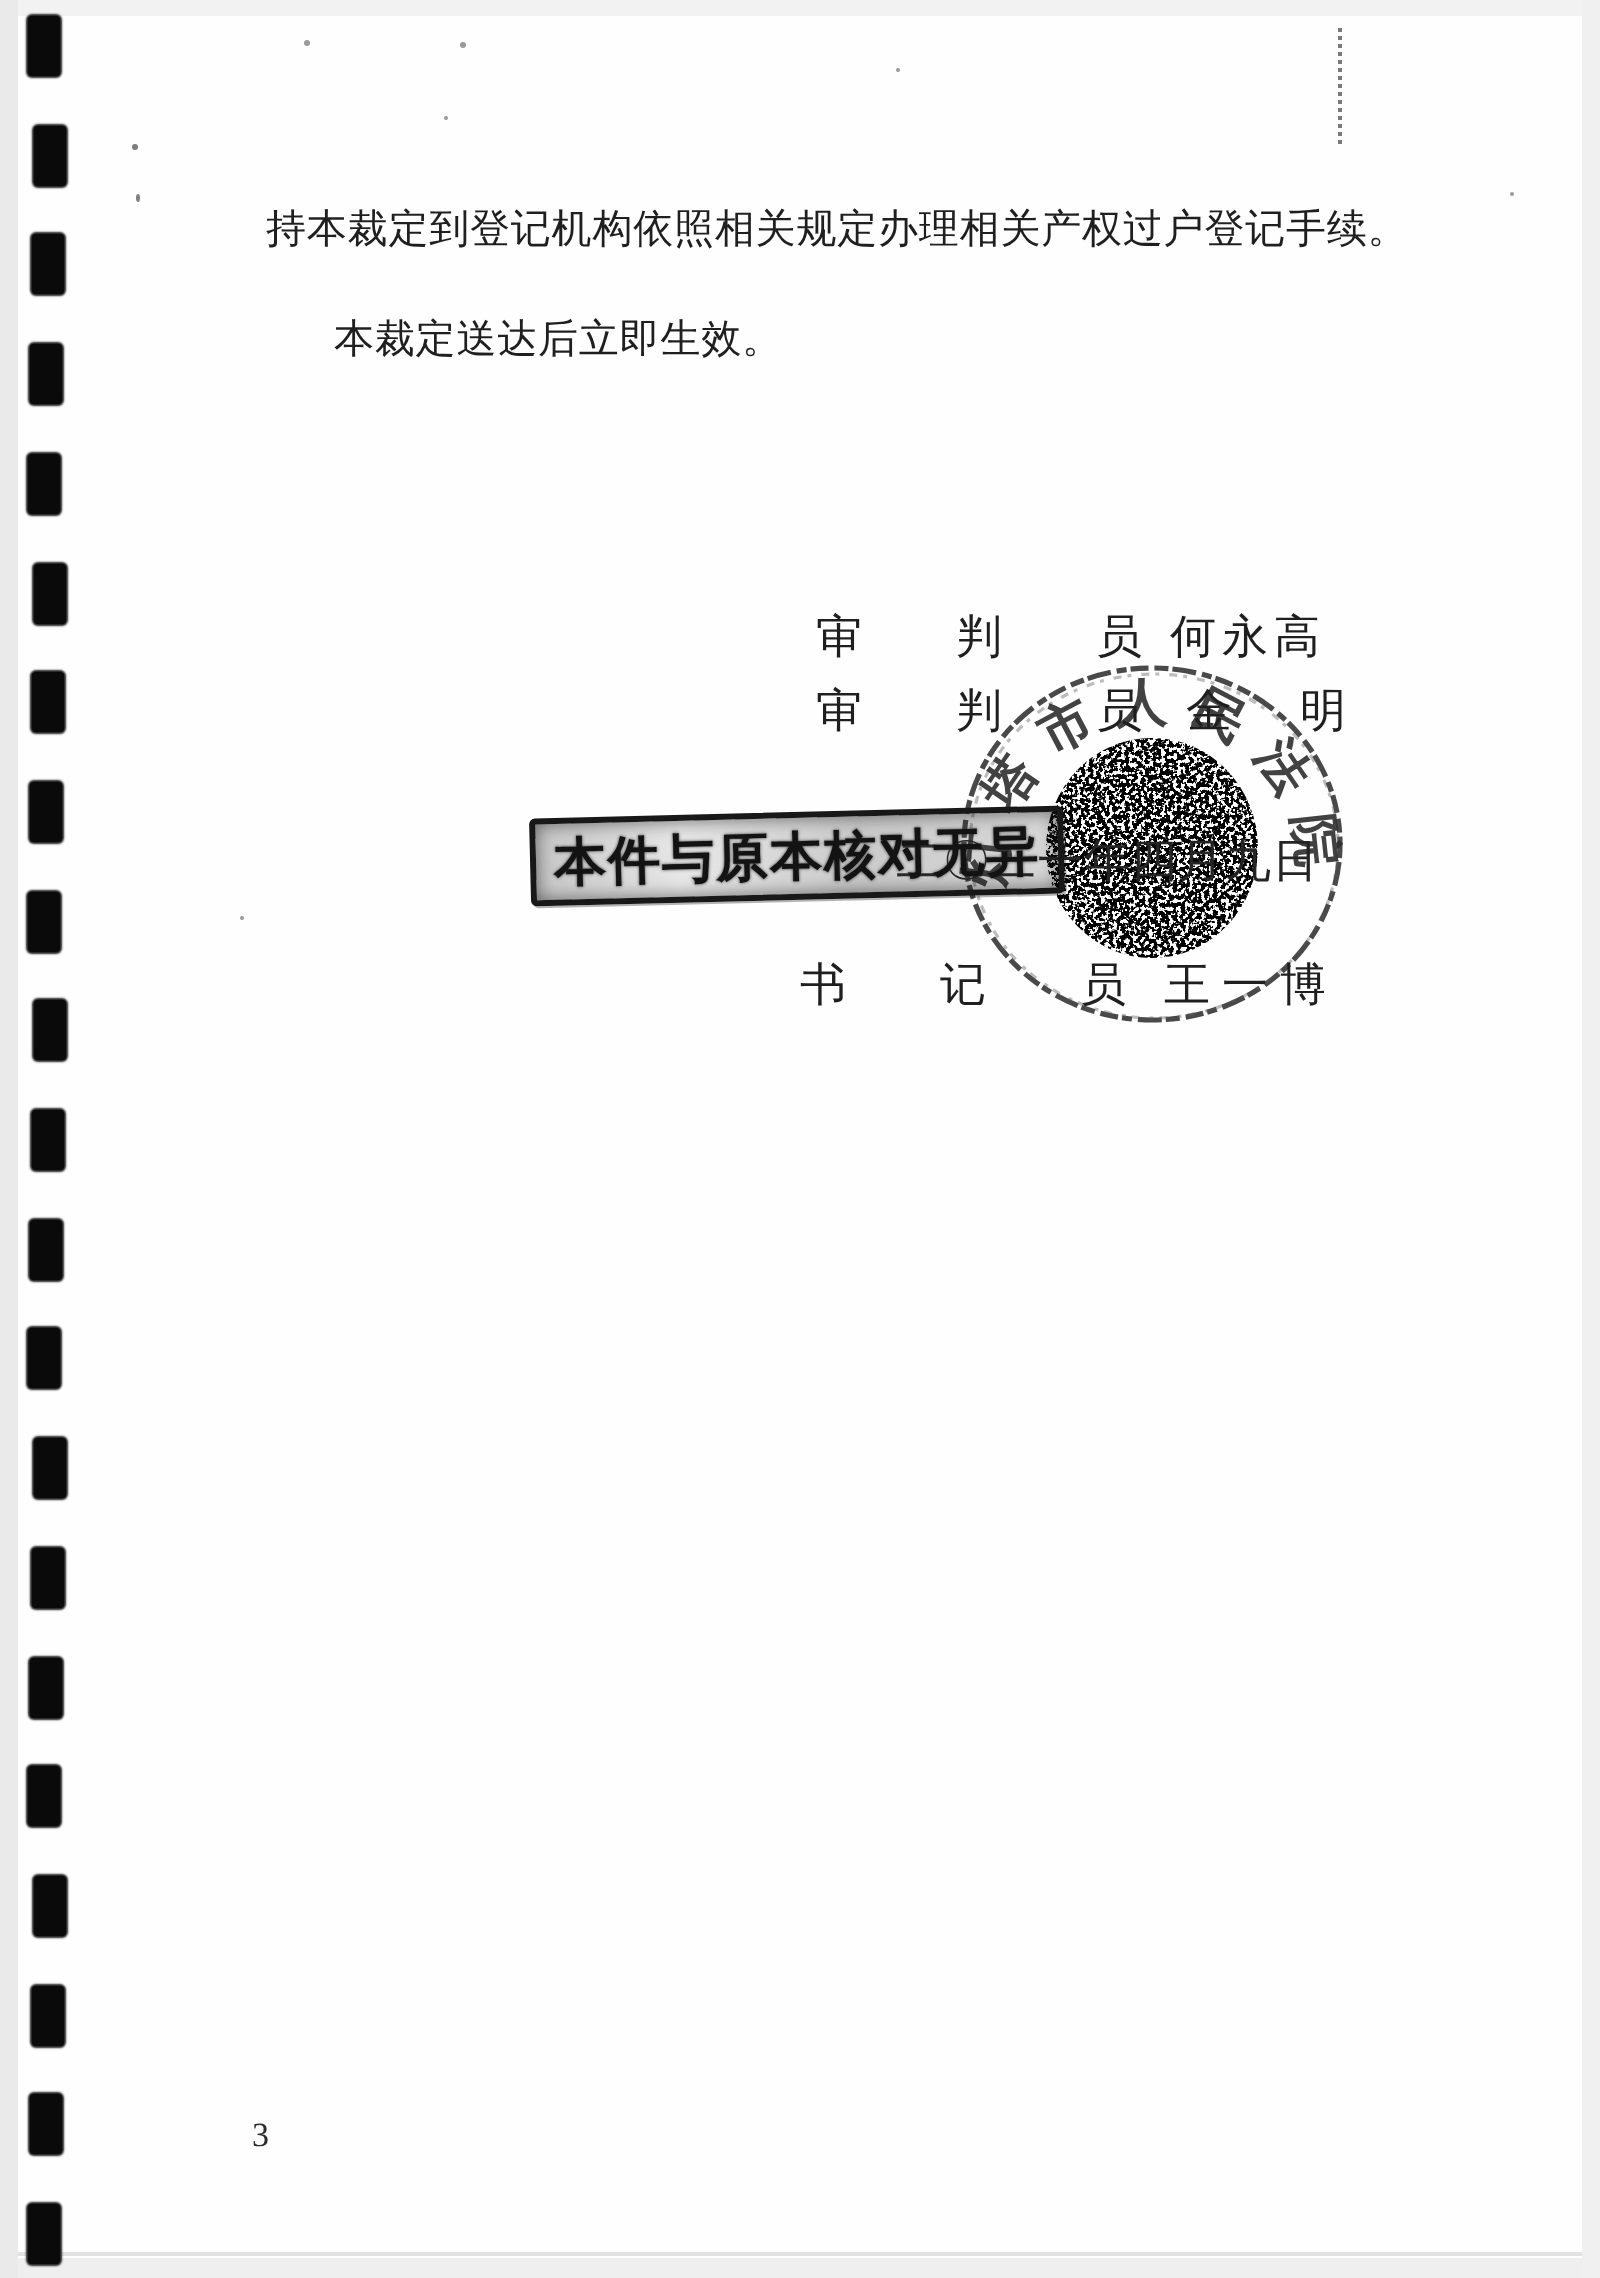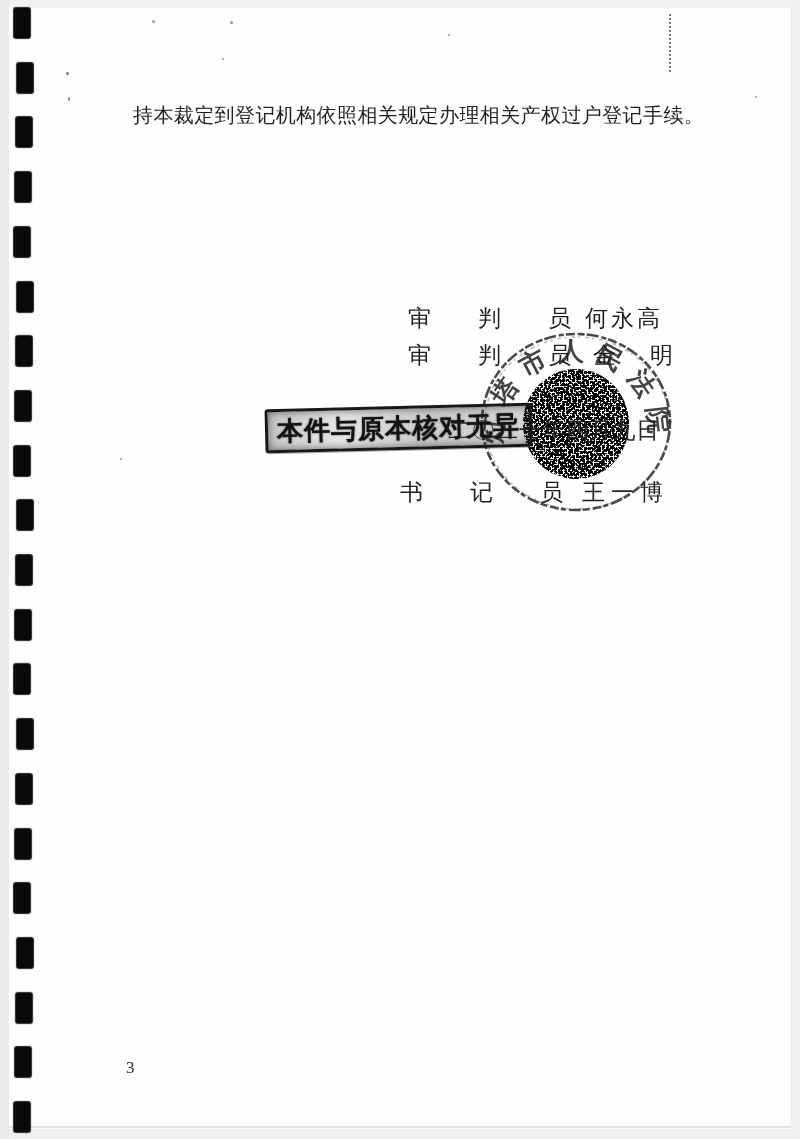--- a/index.html
+++ b/index.html
@@ -102,20 +102,21 @@
       <div class="hole" style="top: 773.8px; left: 16px; height: 30px;"></div>
       <div class="hole" style="top: 828.5px; left: 15px; height: 30px;"></div>
       <div class="hole" style="top: 883.2px; left: 14px; height: 30px;"></div>
       <div class="hole" style="top: 937.9px; left: 17px; height: 30px;"></div>
       <div class="hole" style="top: 992.6px; left: 16px; height: 30px;"></div>
       <div class="hole" style="top: 1047.3px; left: 15px; height: 30px;"></div>
       <div class="hole" style="top: 1102px; left: 14px; height: 30px;"></div>
     </div>
 
   <div class="para para-1 ink">持本裁定到登记机构依照相关规定办理相关产权过户登记手续。</div>
+  <div class="para para-2 ink">本裁定送达后立即生效。</div>
 
   <svg class="court-seal" width="198" height="186" viewBox="0 0 198 186">
     <defs>
       <filter id="grain" x="-20%" y="-20%" width="140%" height="140%">
         <feTurbulence type="fractalNoise" baseFrequency="0.5" numOctaves="3" seed="7" result="n"></feTurbulence>
         <feColorMatrix in="n" type="matrix" values="0 0 0 0 0  0 0 0 0 0  0 0 0 0 0  0 0 0 14 -6"></feColorMatrix>
         <feComposite operator="in" in2="SourceGraphic"></feComposite>
       </filter>
       <path id="ringPath" d="M 26 116 A 74 74 0 1 1 172 116" fill="none"></path>
     </defs>

